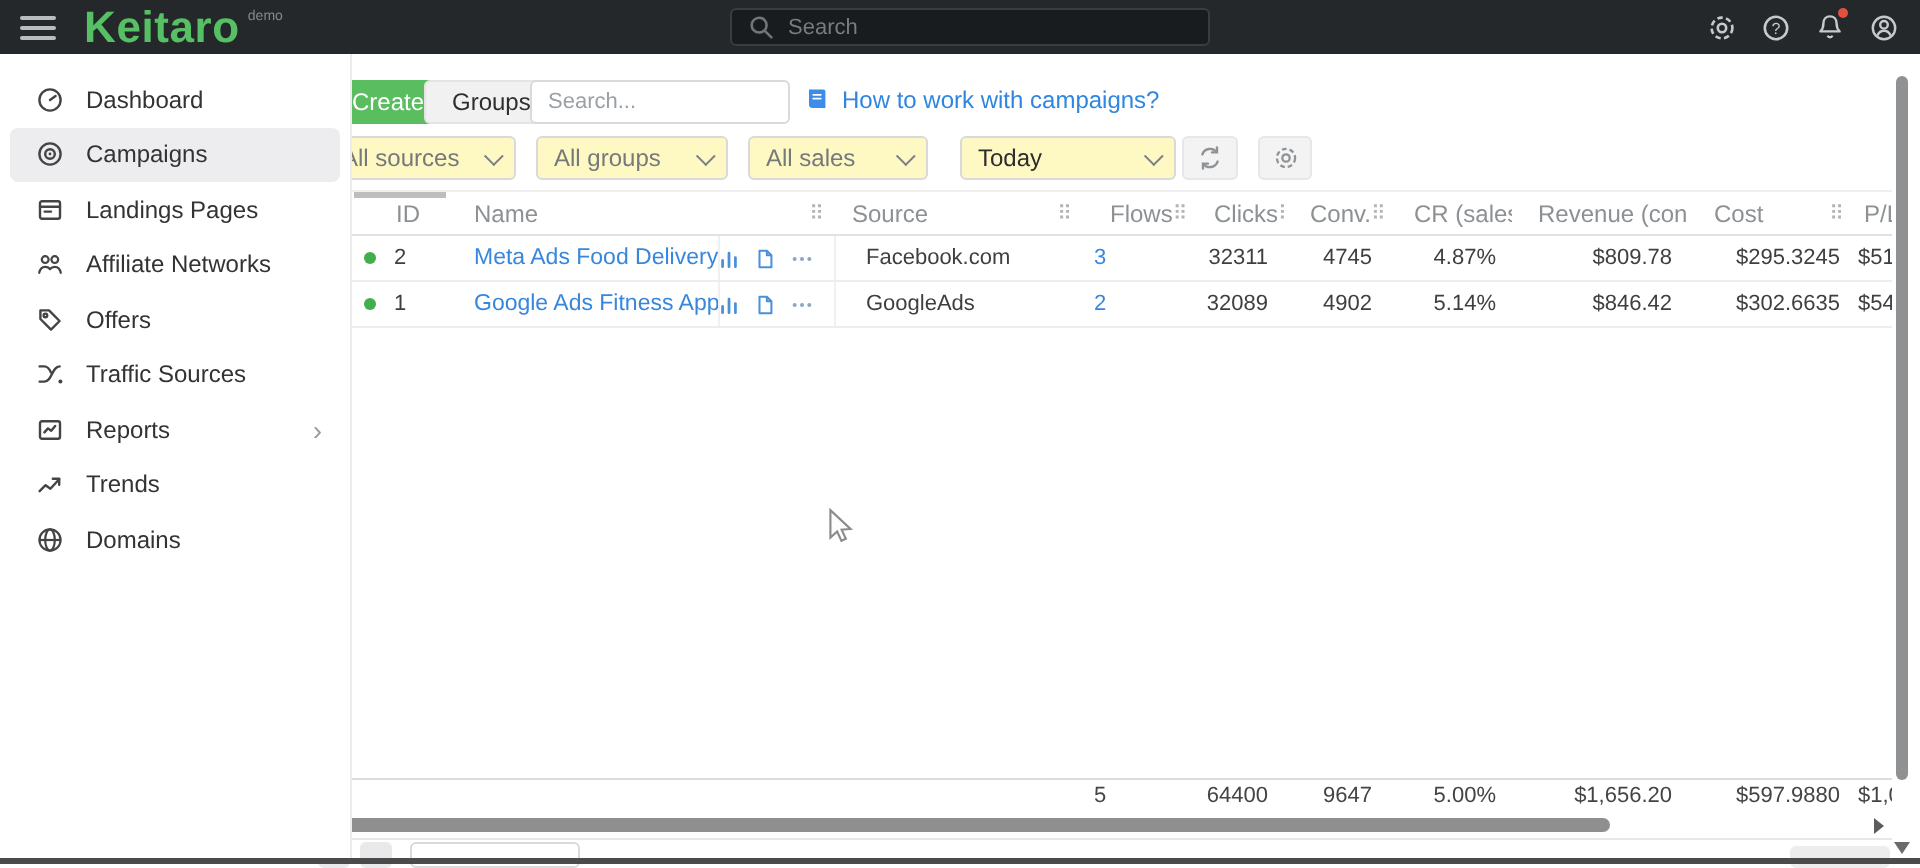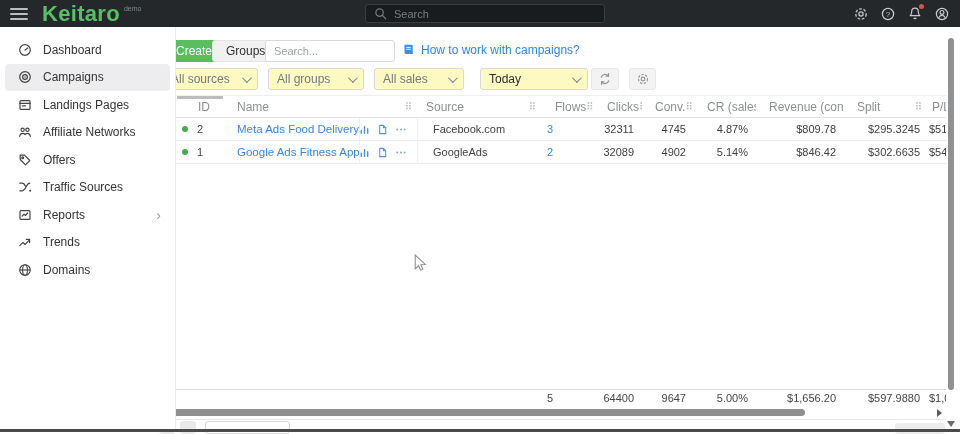--- a/index.html
+++ b/index.html
@@ -351,21 +351,21 @@
           <span>Conv.</span>
           <span class="handle"></span>
         </div>
       <div class="th-num">
           <span>CR (sales)</span>
         </div>
       <div class="th-num">
           <span>Revenue (con...</span>
         </div>
       <div class="th-num">
-          <span>Split</span>
+          <span>Cost</span>
           <span class="handle"></span>
         </div>
       <div class="th-pl" style="padding-left:4px">
           <span>P/L (</span>
         </div>
     </div>
 
     <div class="tgrid trow trow1">
       <div class="td-check">
           <span class="cb"></span>

